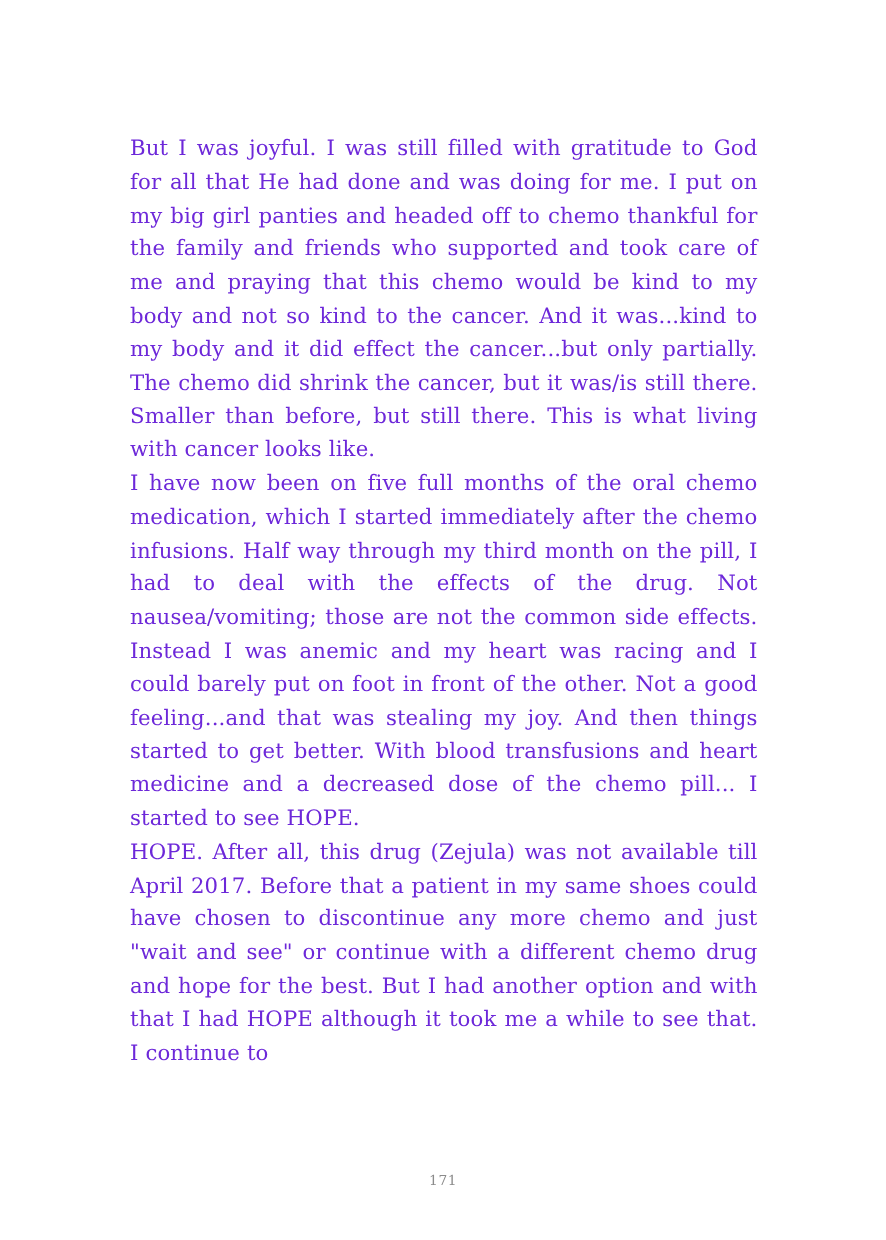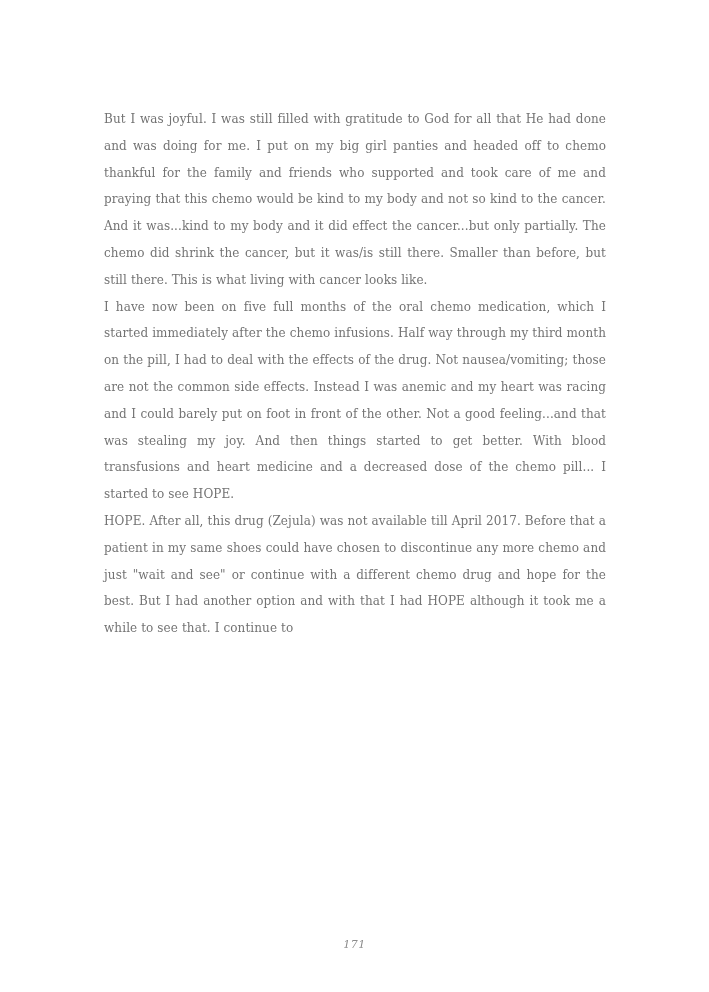--- a/index.html
+++ b/index.html
@@ -13,40 +13,39 @@
     height: 992px;
     background: #ffffff;
     overflow: hidden;
     font-family: "DejaVu Serif", "Liberation Serif", serif;
   }
   .text-block {
     position: absolute;
     top: 106px;
     left: 104px;
     width: 502px;
-    color: #737373;
-    font-size: 12px;
+    color: #6d28d9;
+    font-size: 17px;
     line-height: 26.8px;
     text-align: justify;
     letter-spacing: 0.1px;
   }
   .text-block p {
     margin: 0;
     padding: 0;
   }
   .page-number {
     position: absolute;
     left: 0;
     right: 0;
     top: 938px;
     text-align: center;
     font-size: 11px;
     color: #8b8b8b;
     letter-spacing: 0.5px;
-    font-style: italic;
   }
 </style>
 </head>
 <body>
 
 <div class="page">
   <div class="text-block">
     <p>But I was joyful. I was still filled with gratitude to God for all that He had done and was doing for me. I put on my big girl panties and headed off to chemo thankful for the family and friends who supported and took care of me and praying that this chemo would be kind to my body and not so kind to the cancer. And it was...kind to my body and it did effect the cancer...but only partially. The chemo did shrink the cancer, but it was/is still there. Smaller than before, but still there. This is what living with cancer looks like.</p>
     <p>I have now been on five full months of the oral chemo medication, which I started immediately after the chemo infusions. Half way through my third month on the pill, I had to deal with the effects of the drug. Not nausea/vomiting; those are not the common side effects. Instead I was anemic and my heart was racing and I could barely put on foot in front of the other. Not a good feeling...and that was stealing my joy. And then things started to get better. With blood transfusions and heart medicine and a decreased dose of the chemo pill... I started to see HOPE.</p>
     <p>HOPE. After all, this drug (Zejula) was not available till April 2017. Before that a patient in my same shoes could have chosen to discontinue any more chemo and just "wait and see" or continue with a different chemo drug and hope for the best. But I had another option and with that I had HOPE although it took me a while to see that. I continue to</p>

